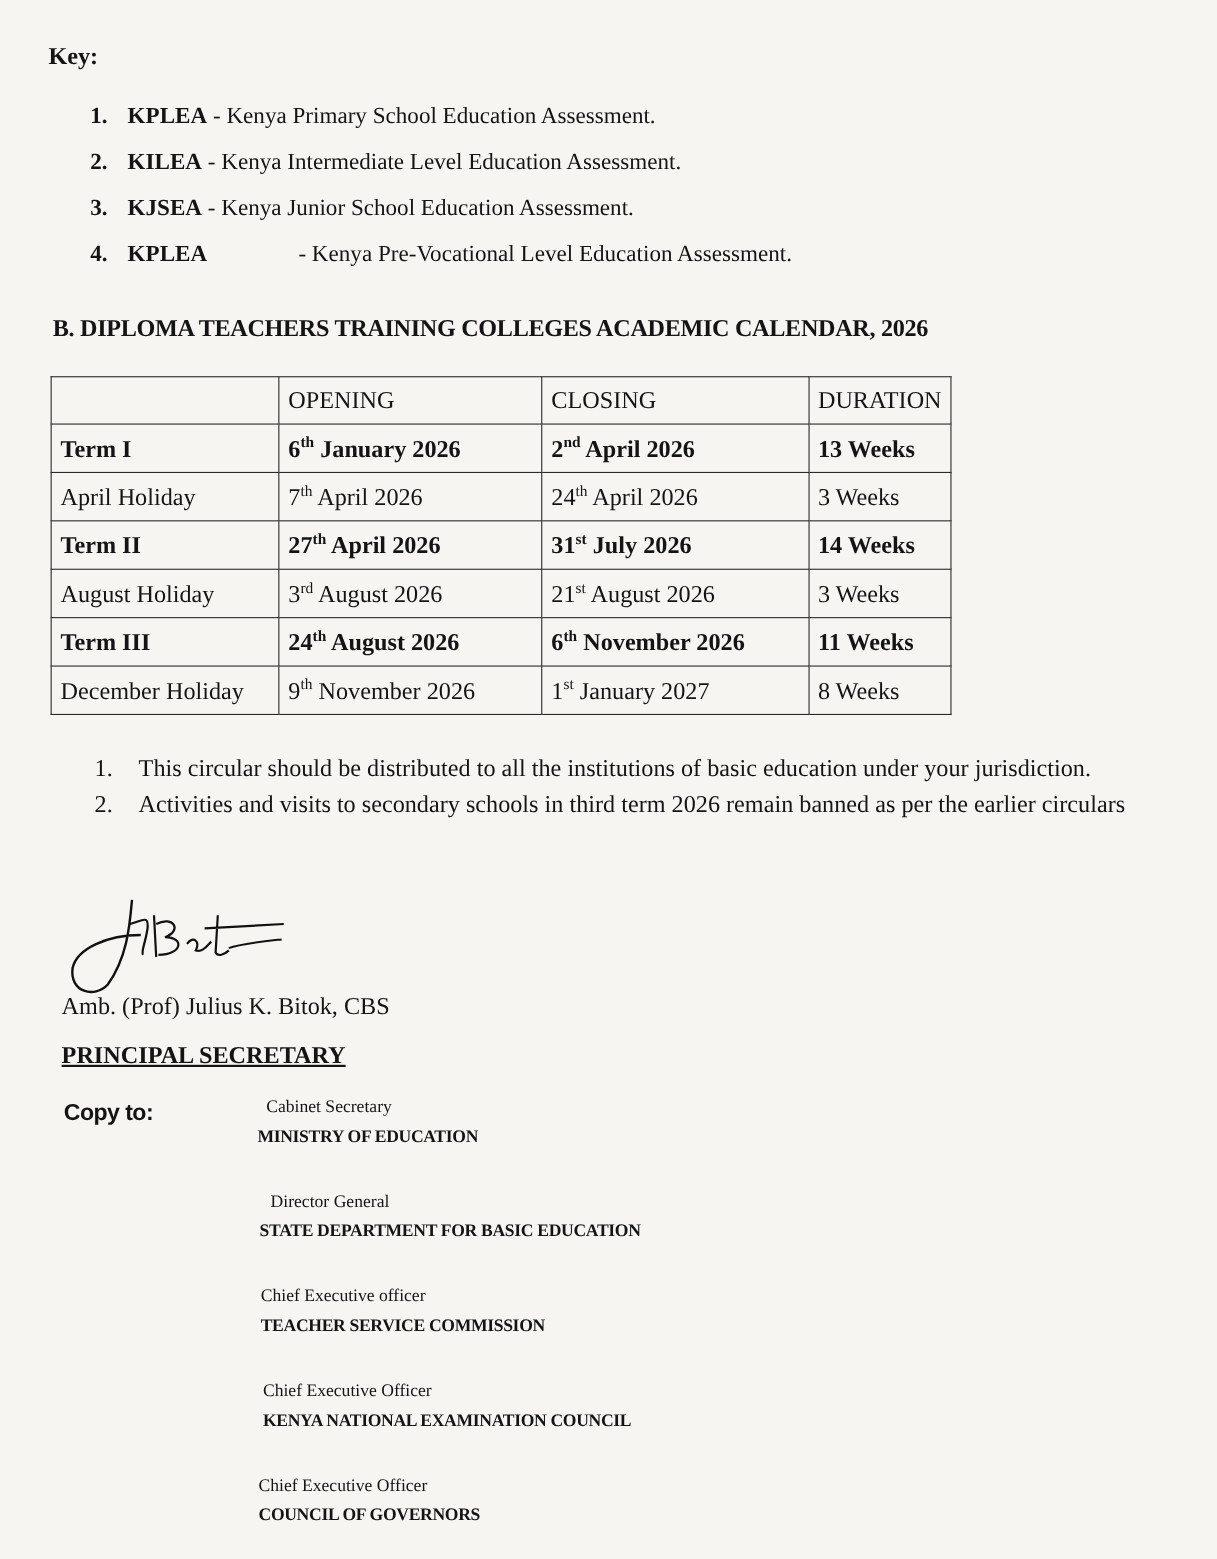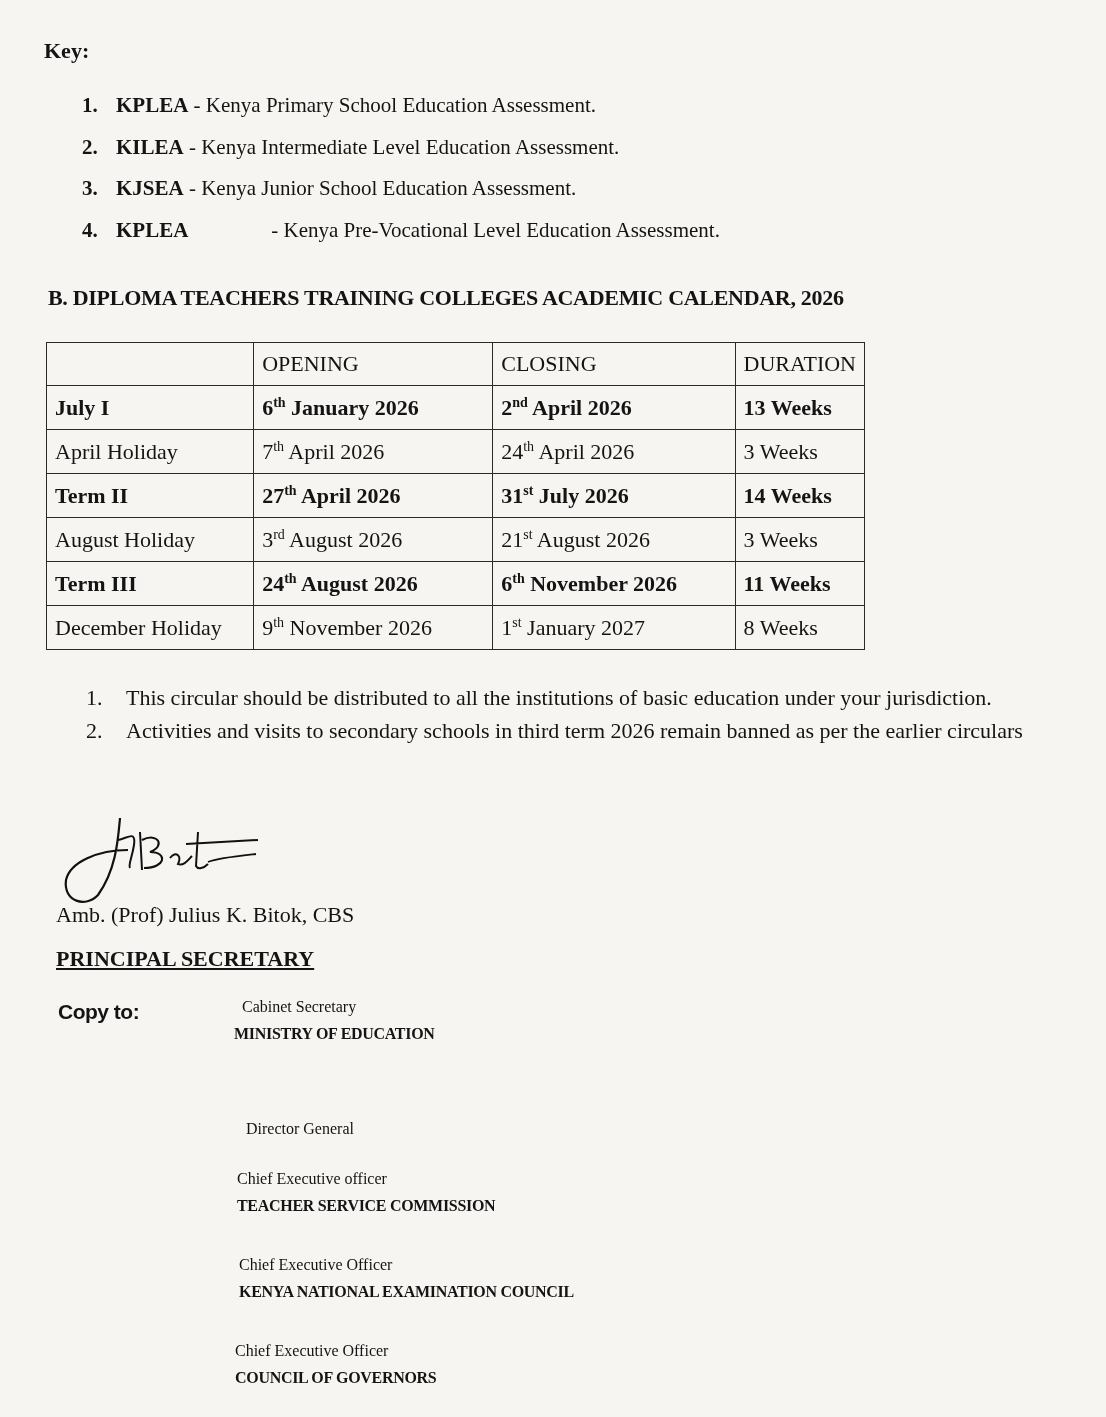--- a/index.html
+++ b/index.html
@@ -65,21 +65,21 @@
       <col class="c4">
     </colgroup>
   <tbody id="cal-body">
     <tr class="header">
       <td></td>
       <td>OPENING</td>
       <td>CLOSING</td>
       <td>DURATION</td>
     </tr>
   <tr class="term">
-        <td><span>July I</span></td>
+        <td><span>Term I</span></td>
         <td><span>6</span><sup>th</sup><span> January 2026</span></td>
         <td><span>2</span><sup>nd</sup><span> April 2026</span></td>
         <td><span>13 Weeks</span></td>
       </tr>
       <tr class="holiday">
         <td><span>April Holiday</span></td>
         <td><span>7</span><sup>th</sup><span> April 2026</span></td>
         <td><span>24</span><sup>th</sup><span> April 2026</span></td>
         <td><span>3 Weeks</span></td>
       </tr>
@@ -132,22 +132,23 @@
 
 <div class="abs signer">Amb. (Prof) Julius K. Bitok, CBS</div>
 <div class="abs signer-title">PRINCIPAL SECRETARY</div>
 
 <div class="abs copy-label">Copy to:</div>
 
 <div class="abs cc" style="left:234px; top:994px;">
   <span class="role" style="padding-left:8px;">Cabinet Secretary</span>
   <span class="org">MINISTRY OF EDUCATION</span>
 </div>
-<div class="abs cc" style="left:236px; top:1116px;">
+<div class="abs cc" style="left:236px; top:1080px;">
   <span class="role" style="padding-left:10px;">Director General</span>
+  <span class="org">STATE DEPARTMENT FOR BASIC EDUCATION</span>
 </div>
 <div class="abs cc" style="left:237px; top:1166px;">
   <span class="role">Chief Executive officer</span>
   <span class="org">TEACHER SERVICE COMMISSION</span>
 </div>
 <div class="abs cc" style="left:239px; top:1252px;">
   <span class="role">Chief Executive Officer</span>
   <span class="org">KENYA NATIONAL EXAMINATION COUNCIL</span>
 </div>
 <div class="abs cc" style="left:235px; top:1338px;">

